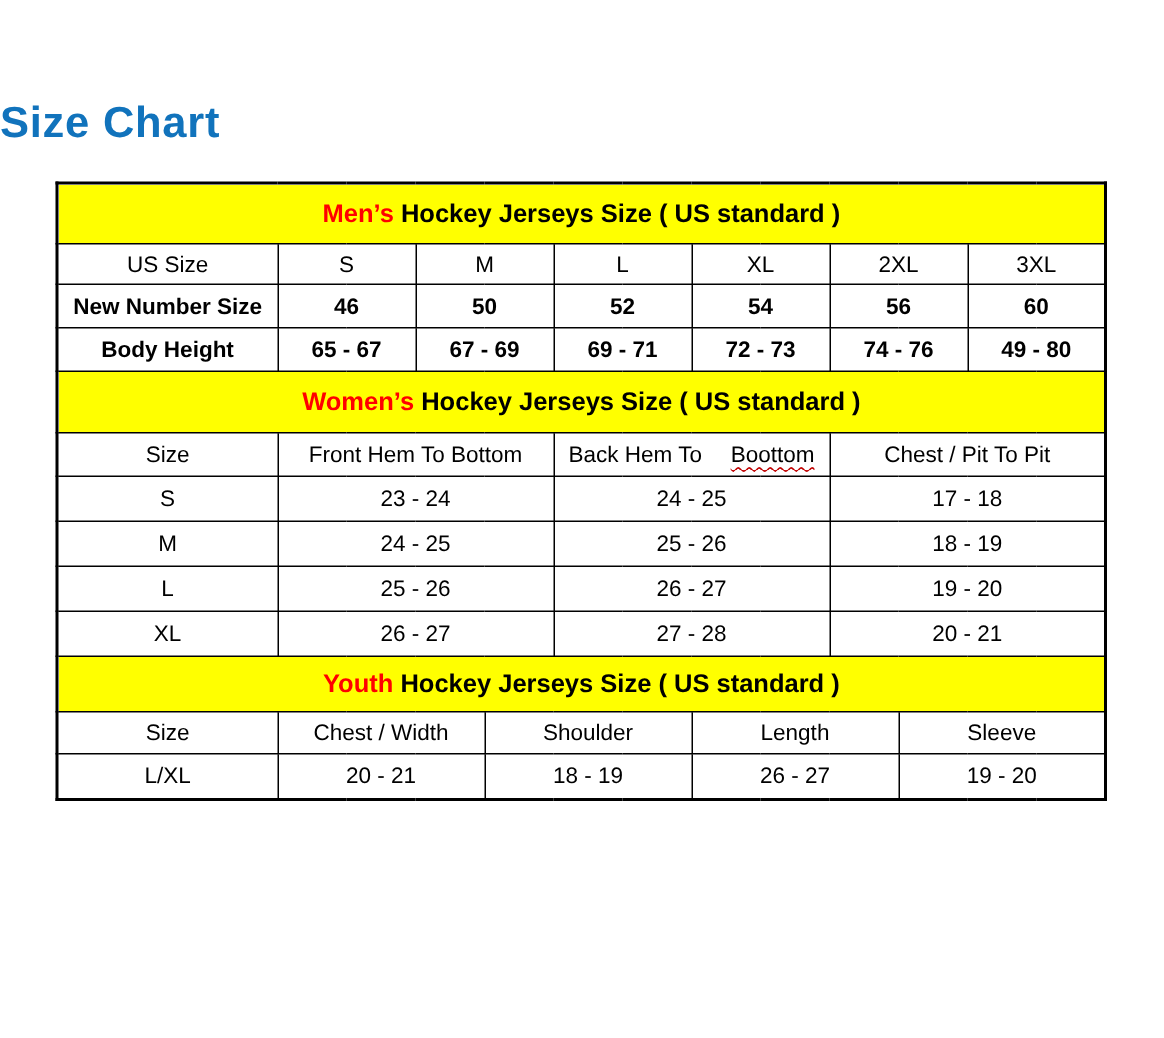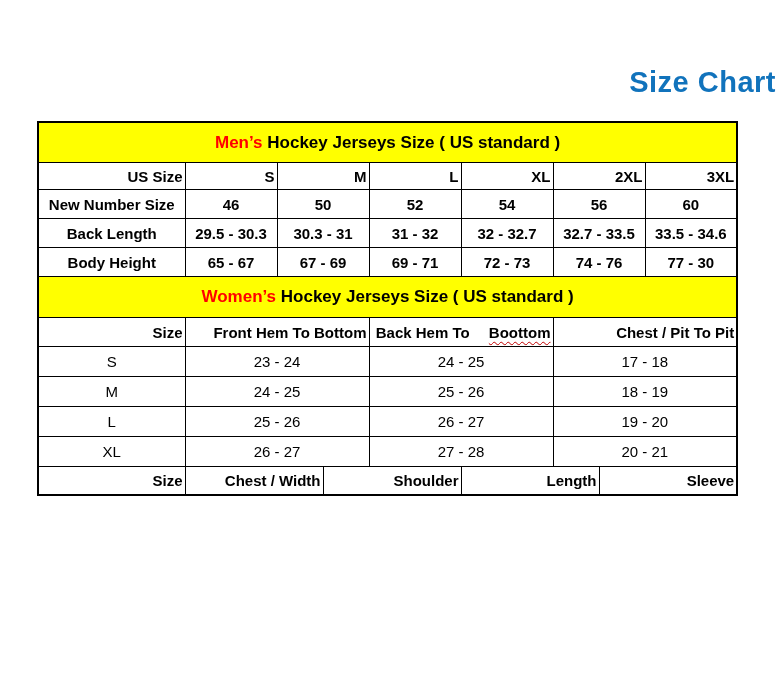--- a/index.html
+++ b/index.html
@@ -1,37 +1,37 @@
 <!DOCTYPE html>
 <html><head>
 <meta charset="utf-8">
 <style>
   html,body{margin:0;padding:0;background:#fff;}
   .canvas{
     position:relative;width:776px;height:692px;background:#ffffff;overflow:hidden;
     font-family:"Liberation Sans", sans-serif;color:#000;
   }
   .page-title{
-    position:absolute;top:66px;left:0;width:100%;text-align:right;
+    position:absolute;top:66px;left:0;width:100%;text-align:left;
     font-size:29px;font-weight:bold;color:#1173bc;letter-spacing:0.5px;
   }
   .chart-wrap{position:absolute;left:37px;top:121px;width:699px;}
   table.size-table{
     width:699px;border-collapse:collapse;table-layout:fixed;padding-left:23px;
   }
   table.size-table td{
     border:1.5px solid #000;text-align:center;vertical-align:middle;
     font-size:15px;padding:0 2px;overflow:hidden;white-space:nowrap;
   }
   table.size-table{border:2px solid #000;}
   tr.banner td{
     background:#ffff00;height:39px;font-size:17px;font-weight:bold;
   }
   tr.banner .hl{color:#ff0000;}
-  tr.hdr td{font-weight:bold;height:26px;text-align:right;}
+  tr.hdr td{font-weight:normal;height:26px;}
   tr.row td{height:28px;font-weight:bold;}
   tr.row-tall td{height:29px;font-weight:normal;}
   td.b{font-weight:bold;}
   .squiggle{
     text-decoration-line:underline;
     text-decoration-style:wavy;
     text-decoration-color:#c00000;
     text-decoration-thickness:1px;
     text-underline-offset:3px;
     margin-left:15px;
@@ -67,36 +67,27 @@
       <tr class="row">
         <td>New Number Size</td>
         <td colspan="2">46</td>
         <td colspan="2">50</td>
         <td colspan="2">52</td>
         <td colspan="2">54</td>
         <td colspan="2">56</td>
         <td colspan="2">60</td>
       </tr>
       <tr class="row">
-        <td>Back Length</td>
-        <td colspan="2">29.5 - 30.3</td>
-        <td colspan="2">30.3 - 31</td>
-        <td colspan="2">31 - 32</td>
-        <td colspan="2">32 - 32.7</td>
-        <td colspan="2">32.7 - 33.5</td>
-        <td colspan="2">33.5 - 34.6</td>
-      </tr>
-      <tr class="row">
         <td>Body Height</td>
         <td colspan="2">65 - 67</td>
         <td colspan="2">67 - 69</td>
         <td colspan="2">69 - 71</td>
         <td colspan="2">72 - 73</td>
         <td colspan="2">74 - 76</td>
-        <td colspan="2">77 - 30</td>
+        <td colspan="2">49 - 80</td>
       </tr>
 
       <tr class="banner">
         <td colspan="13" style="height:40px"><span class="hl">Women’s</span><span> Hockey Jerseys Size ( US standard )</span></td>
       </tr>
       <tr class="hdr">
         <td style="height:28px">Size</td>
         <td colspan="4">Front Hem To Bottom</td>
         <td colspan="4"><span>Back Hem To </span><span class="squiggle">Boottom</span></td>
         <td colspan="4">Chest / Pit To Pit</td>
@@ -119,24 +110,34 @@
         <td colspan="4">26 - 27</td>
         <td colspan="4">19 - 20</td>
       </tr>
       <tr class="row-tall">
         <td class="b">XL</td>
         <td colspan="4">26 - 27</td>
         <td colspan="4">27 - 28</td>
         <td colspan="4">20 - 21</td>
       </tr>
 
+      <tr class="banner">
+        <td colspan="13" style="height:36px"><span class="hl">Youth</span><span> Hockey Jerseys Size ( US standard )</span></td>
+      </tr>
       <tr class="hdr">
         <td style="height:27px">Size</td>
         <td colspan="3">Chest / Width</td>
         <td colspan="3">Shoulder</td>
         <td colspan="3">Length</td>
         <td colspan="3">Sleeve</td>
+      </tr>
+      <tr class="row-tall">
+        <td class="b">L/XL</td>
+        <td colspan="3">20 - 21</td>
+        <td colspan="3">18 - 19</td>
+        <td colspan="3">26 - 27</td>
+        <td colspan="3">19 - 20</td>
       </tr>
     </tbody>
       </table>
   </div>
 
 </div>
 
 </body></html>

